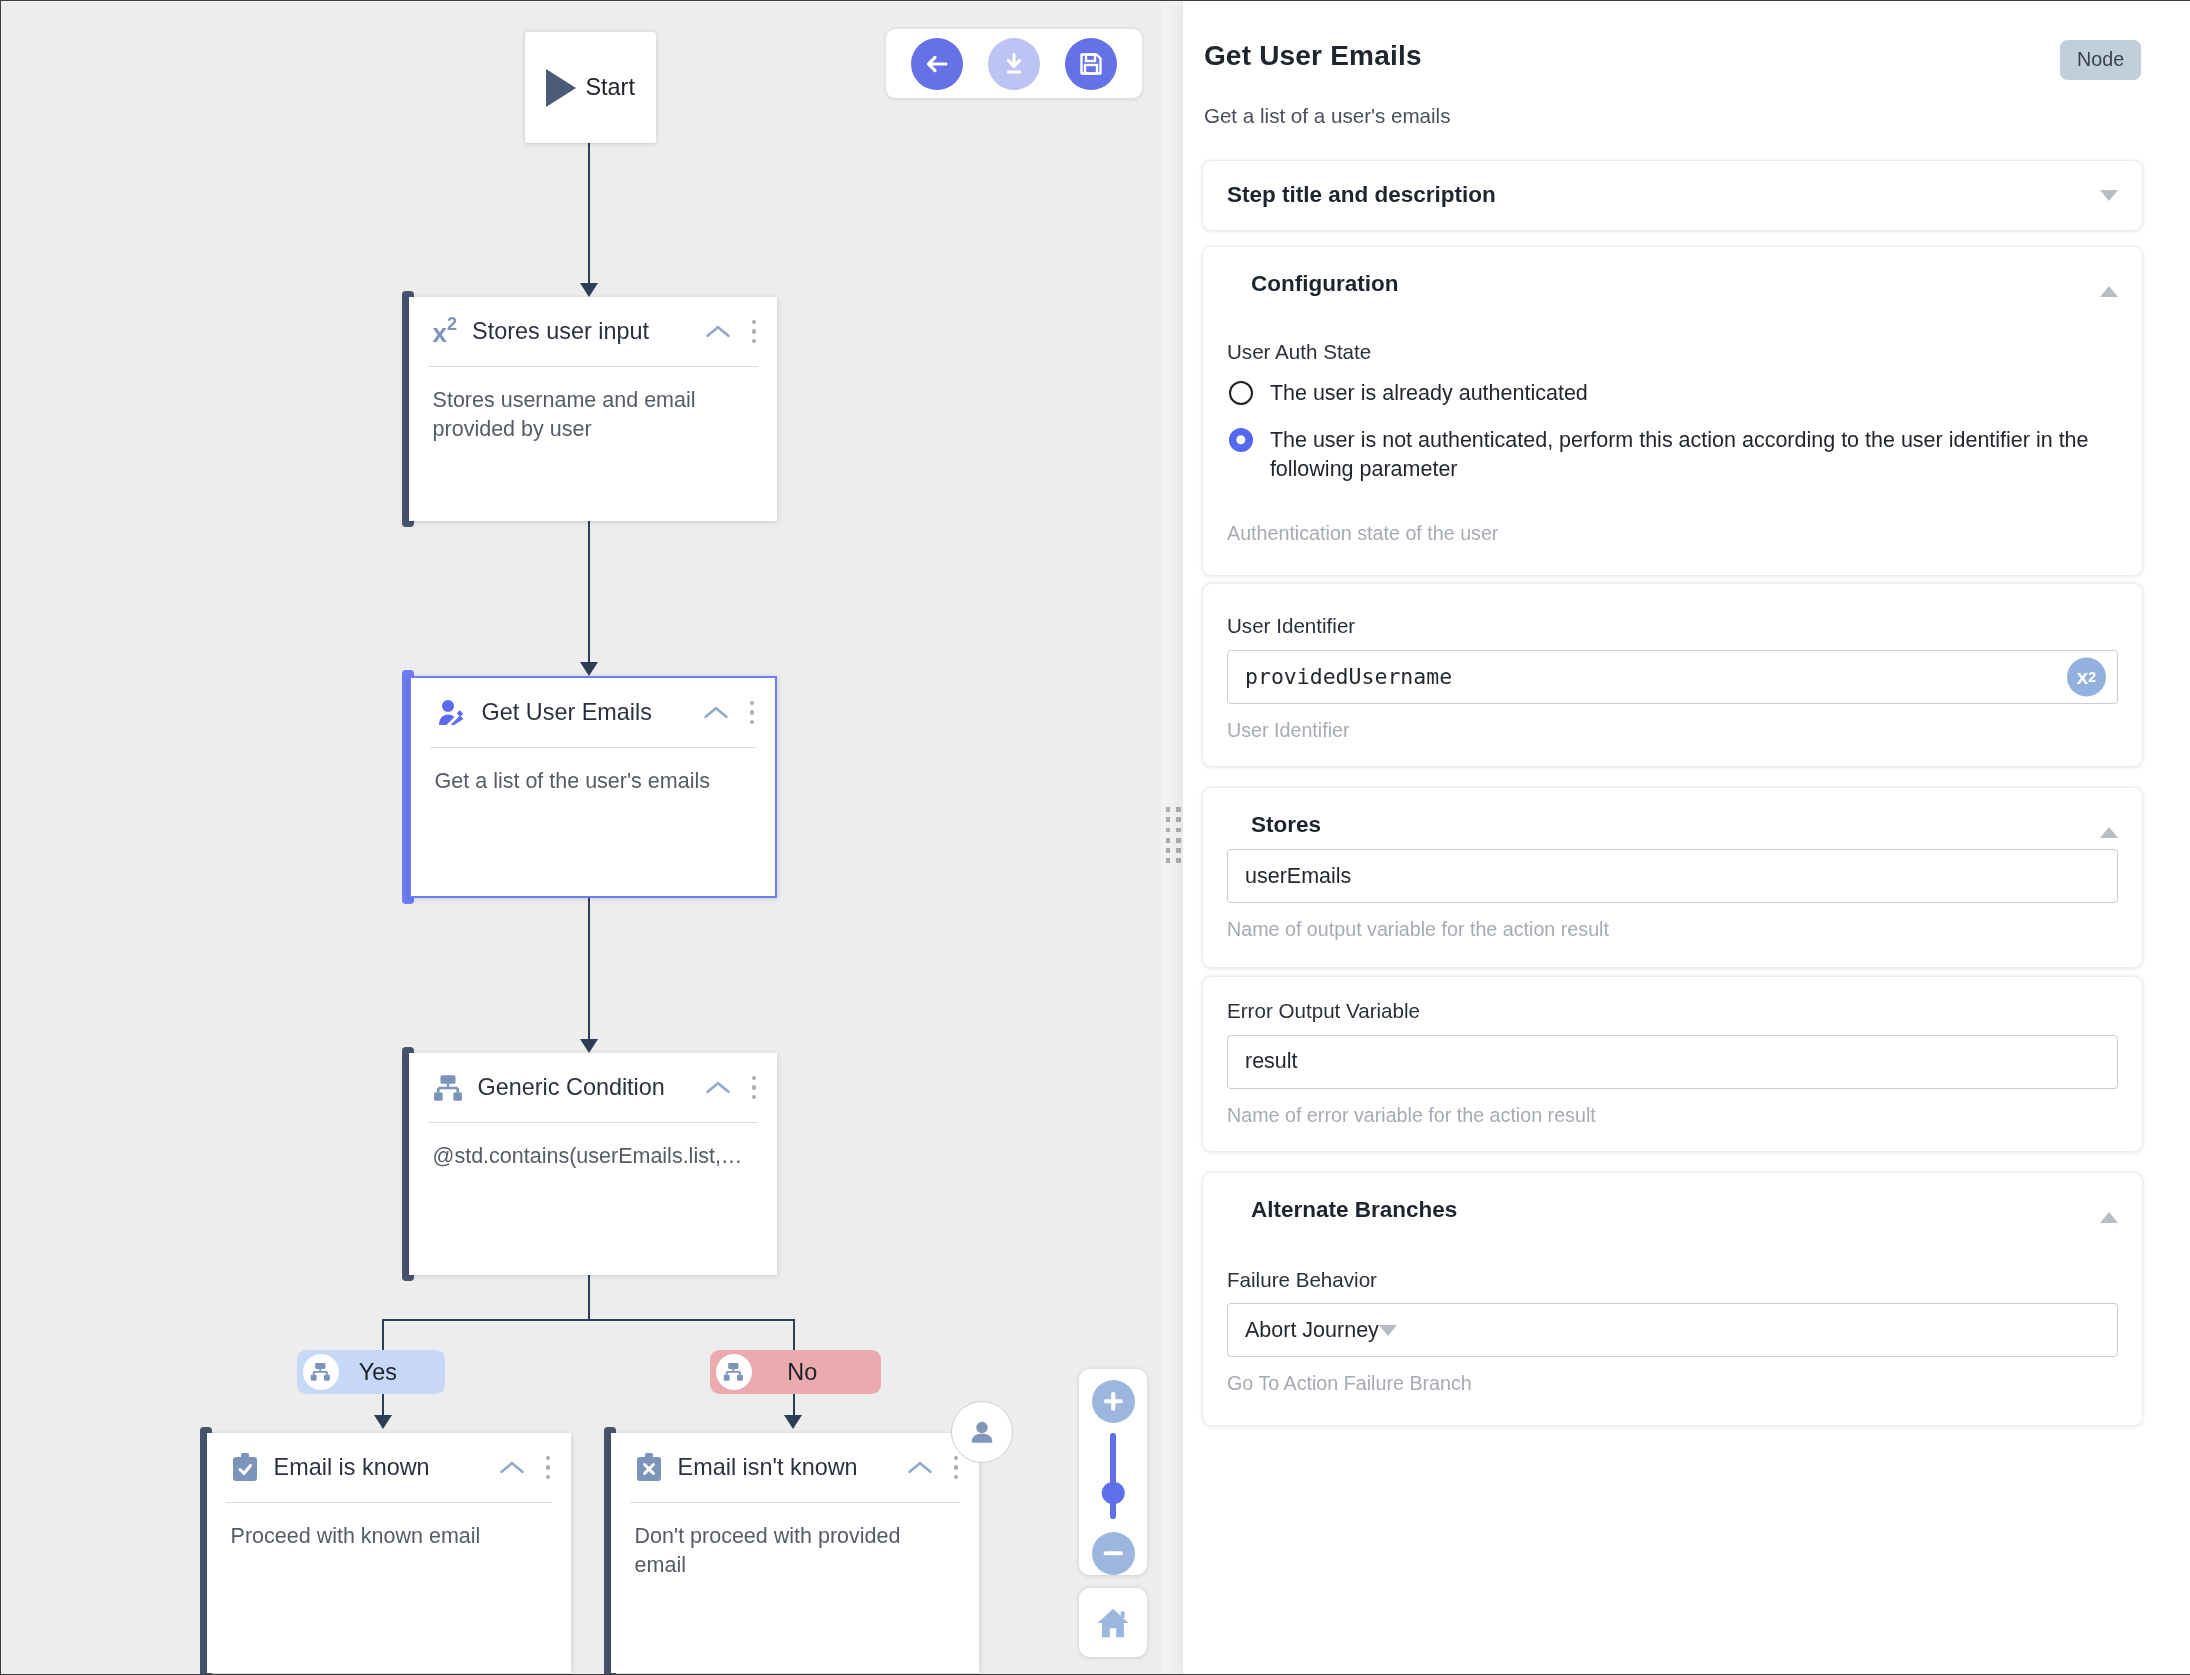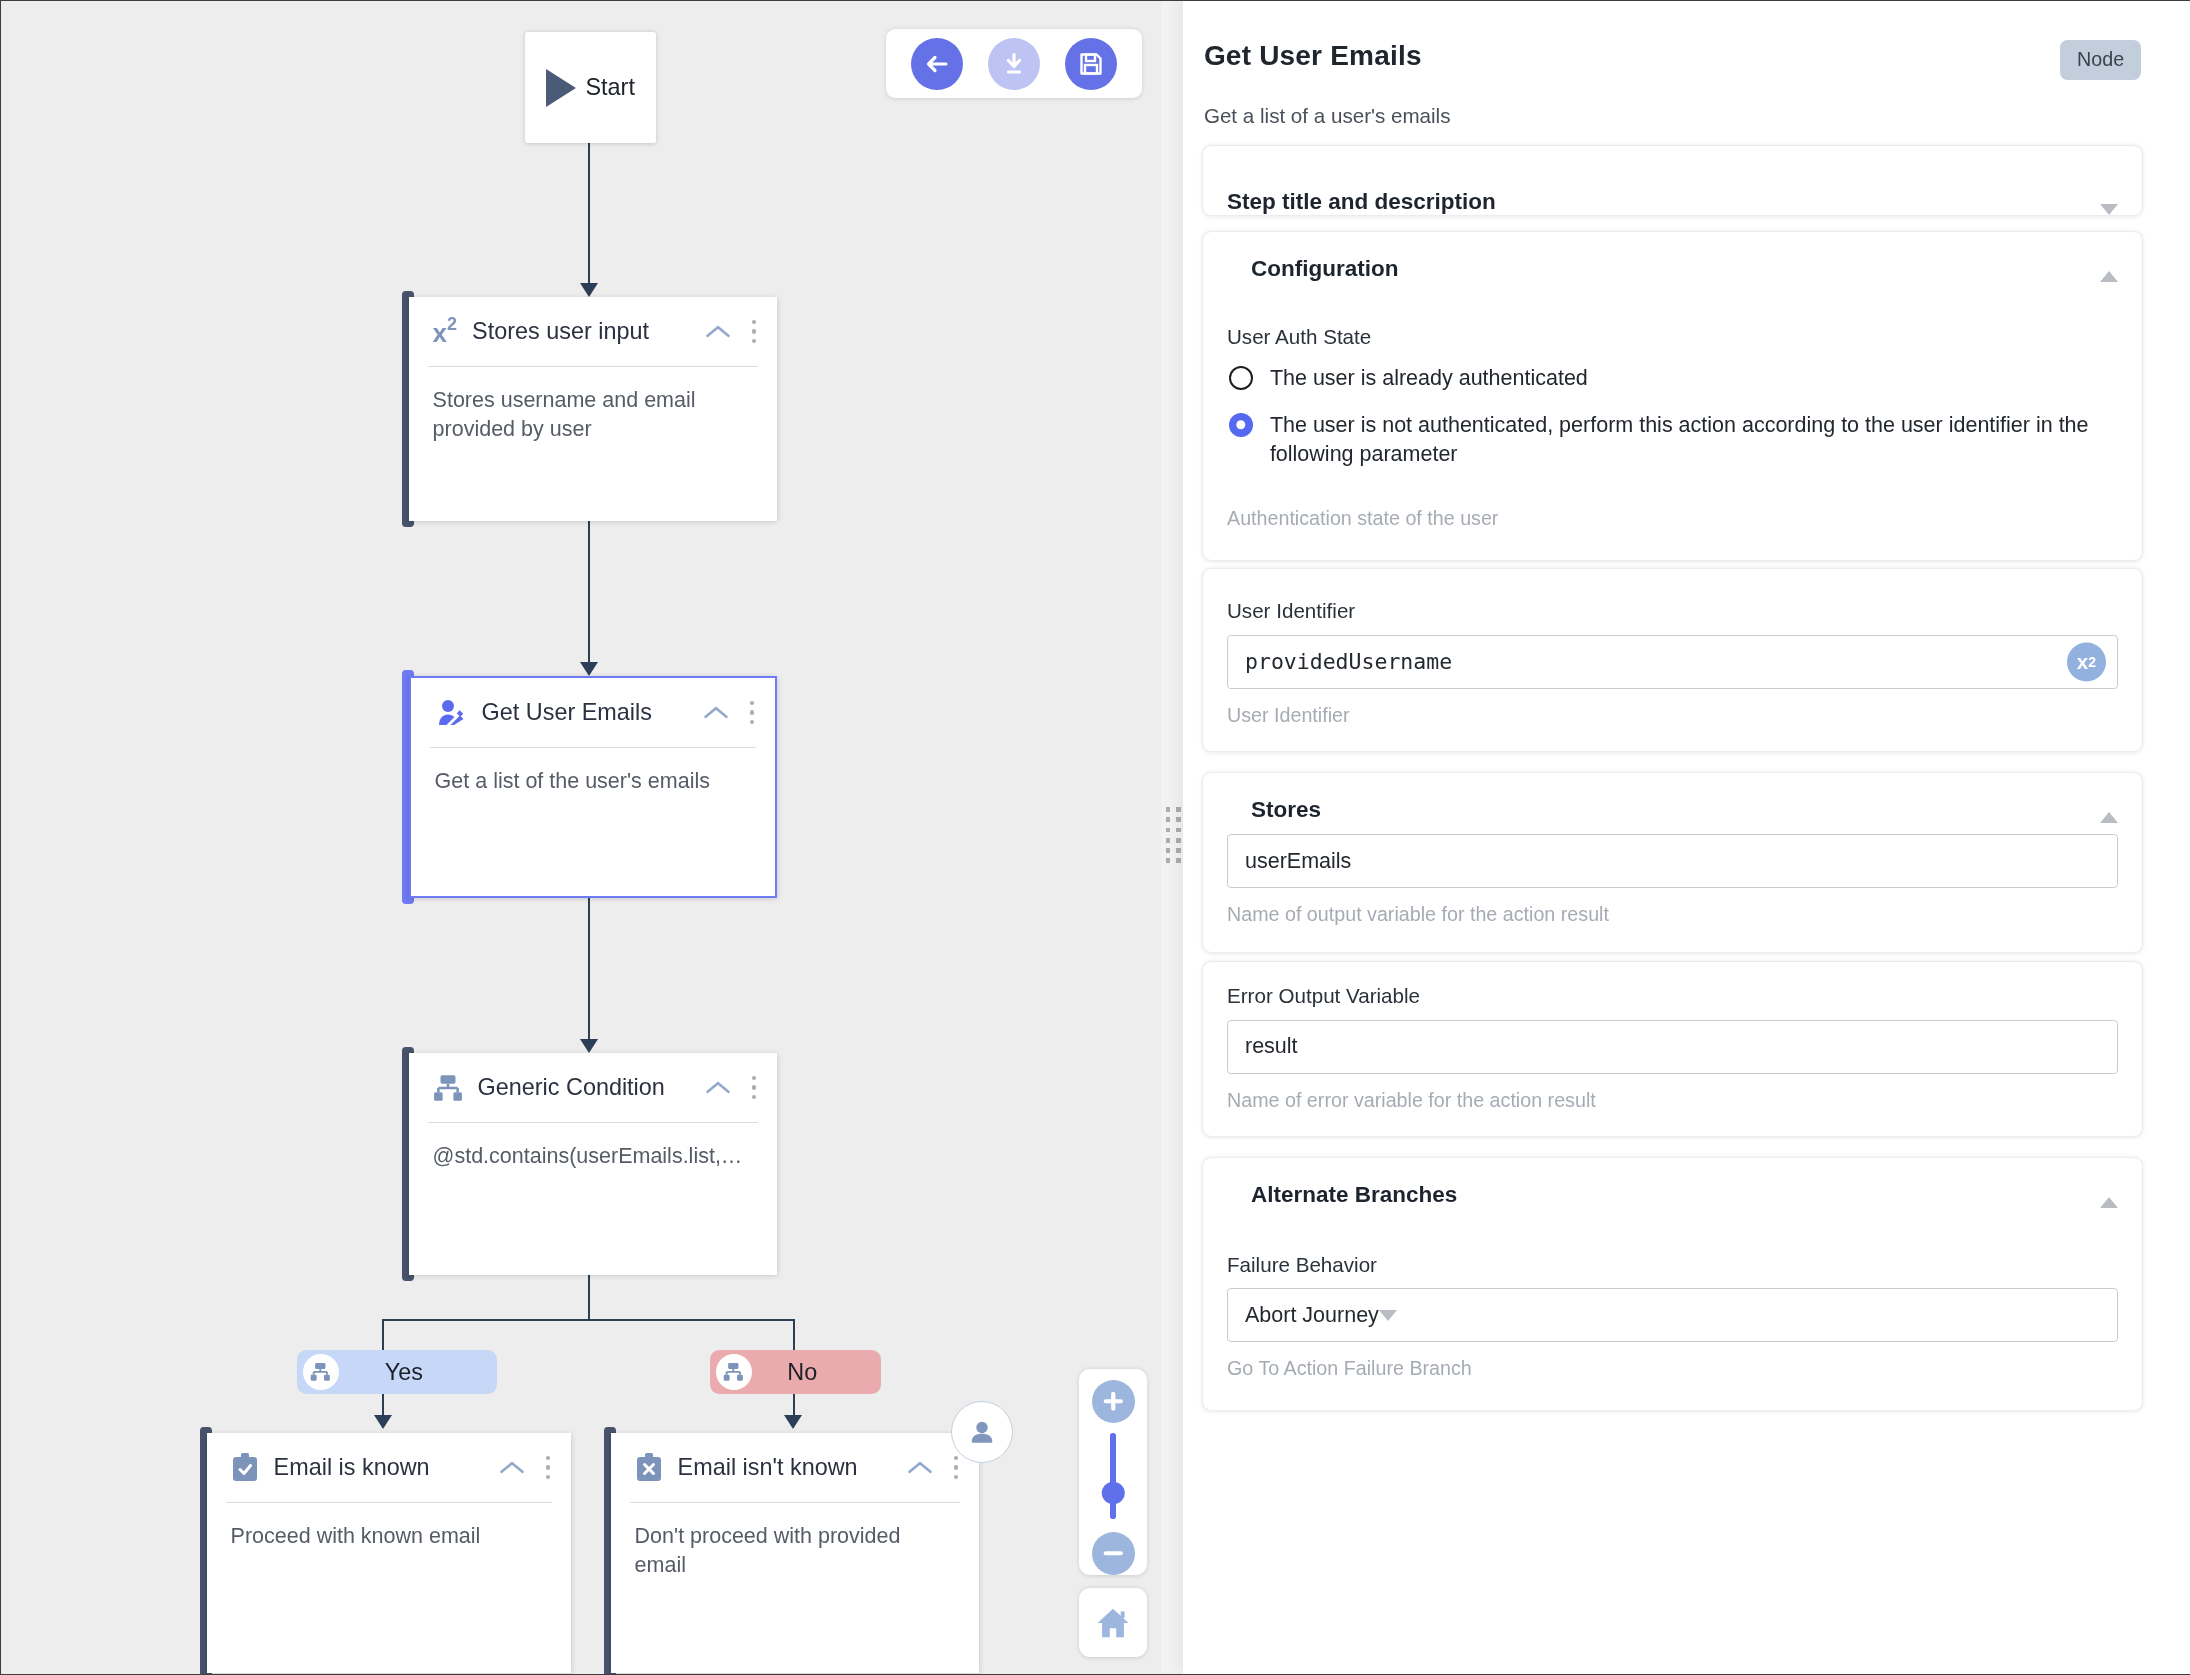--- a/index.html
+++ b/index.html
@@ -51,21 +51,21 @@
   .kebab { display:flex; flex-direction:column; gap:4.7px; padding:3.7px 5.6px; cursor:pointer; }
   .kebab i { width:4.7px; height:4.7px; border-radius:50%; background:#a7adb5; display:block; }
   .x2-glyph { font-weight:bold; color:#7d94ba; font-size:26px; line-height:1; }
   .x2-glyph sup { font-size:18px; position:relative; top:-1.9px; }
 
   
   .branch-pill { position:absolute; height:44px; border-radius:9.4px; display:flex; align-items:center; z-index:2; }
   .branch-pill .pill-circle { width:36px; height:36px; border-radius:50%; background:#fff; margin-left:5.6px;
     display:flex; align-items:center; justify-content:center; }
   .branch-pill .pill-label { flex:1; text-align:center; font-size:23.4px; color:#1c2128; margin-right:28px; }
-  .pill-yes { left:296px; top:1349px; width:200px; background:#c7d7f7; }
+  .pill-yes { left:296px; top:1349px; width:148px; background:#c7d7f7; }
   .pill-no  { left:709px; top:1349px; width:171px; background:#e9abad; }
 
   
   .avatar-bubble { position:absolute; left:950px; top:1400px; width:62px; height:62px; border-radius:50%;
     background:#fff; border:1.9px solid #c3d0df; display:flex; align-items:center; justify-content:center; z-index:4; }
 
   
   .zoom-card { position:absolute; left:1078px; top:1368px; width:68px; height:206px; background:#fff;
     border-radius:11.2px; box-shadow:0 0.9px 4.7px rgba(0,0,0,.13); display:flex; flex-direction:column;
     align-items:center; z-index:3; }
@@ -83,21 +83,21 @@
 
   
   #panel { position:absolute; left:1182px; right:0; top:0; bottom:0; background:#fff;
     box-shadow:-5.6px 0 13px rgba(0,0,0,.05); padding:0 47px 0 19px; overflow:hidden; }
   .panel-header { margin-top:39px; display:flex; justify-content:space-between; align-items:flex-start; padding:0 1.9px; }
   .panel-title { font-size:28px; font-weight:bold; color:#20262e; letter-spacing:0.2px; }
   .node-badge { background:#c3cedd; color:#39424f; font-size:19.7px; padding:8.4px 17px; border-radius:7.5px; }
   .panel-subtitle { margin-top:24px; font-size:20.6px; color:#4a5059; padding:0 1.9px; }
 
   .card { background:#fff; border:0.9px solid #ececec; border-radius:9.4px; box-shadow:0 0.9px 4.7px rgba(0,0,0,.09); }
-  .card-step { margin-top:17px; height:71px; display:flex; align-items:flex-end; justify-content:space-between; padding:0 24px; }
+  .card-step { margin-top:32px; height:71px; display:flex; align-items:center; justify-content:space-between; padding:12px 24px; }
   .card-pad { padding:24px; }
   .section-head { display:flex; align-items:flex-end; justify-content:space-between;margin-left:24px; }
   .section-title { font-size:22.5px; font-weight:bold; color:#1d242e; }
   .tri-up { width:0; height:0; border-left:9.4px solid transparent; border-right:9.4px solid transparent;
     border-bottom:11.2px solid #b9bdc3; cursor:pointer; }
   .tri-down { width:0; height:0; border-left:9.4px solid transparent; border-right:9.4px solid transparent;
     border-top:11.2px solid #b9bdc3; cursor:pointer; }
 
   .field-label { font-size:20.6px; color:#2b3138; }
   .helper { font-size:19.7px; color:#a6abb3; }

